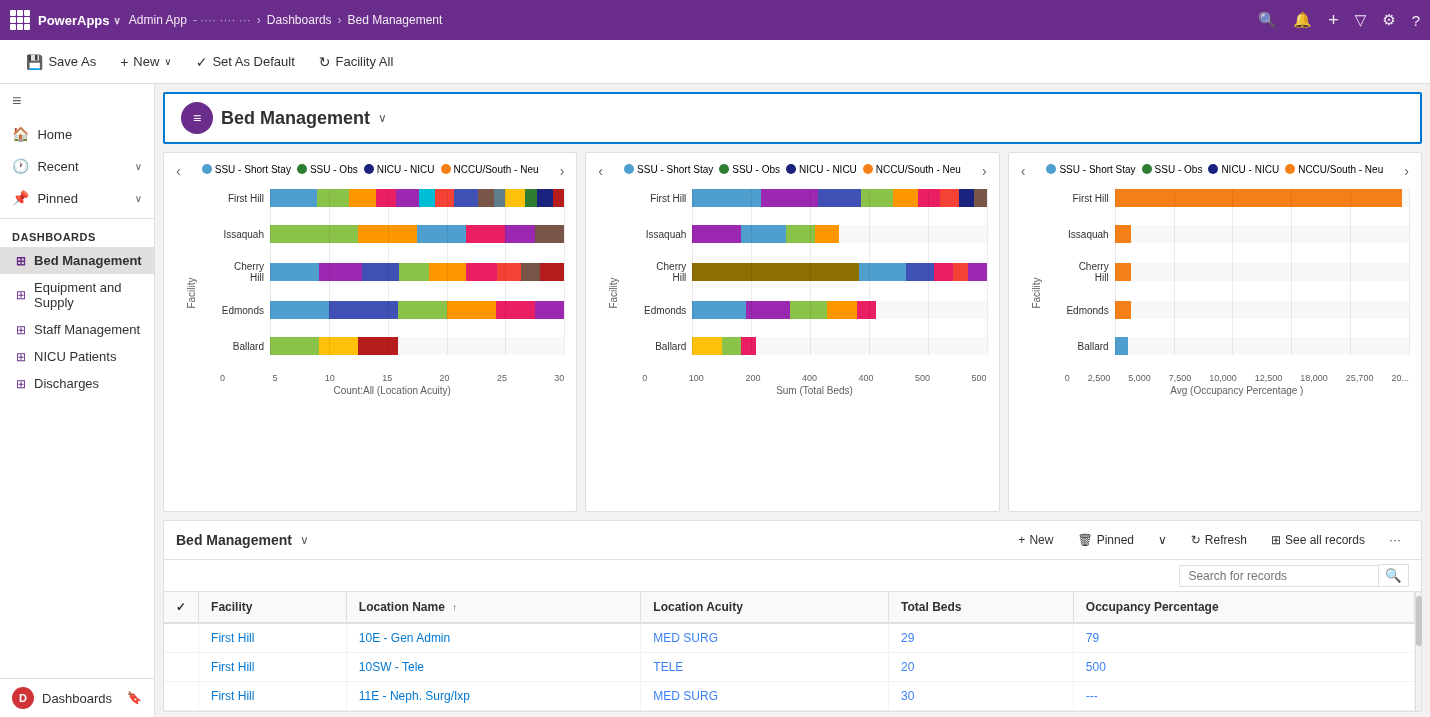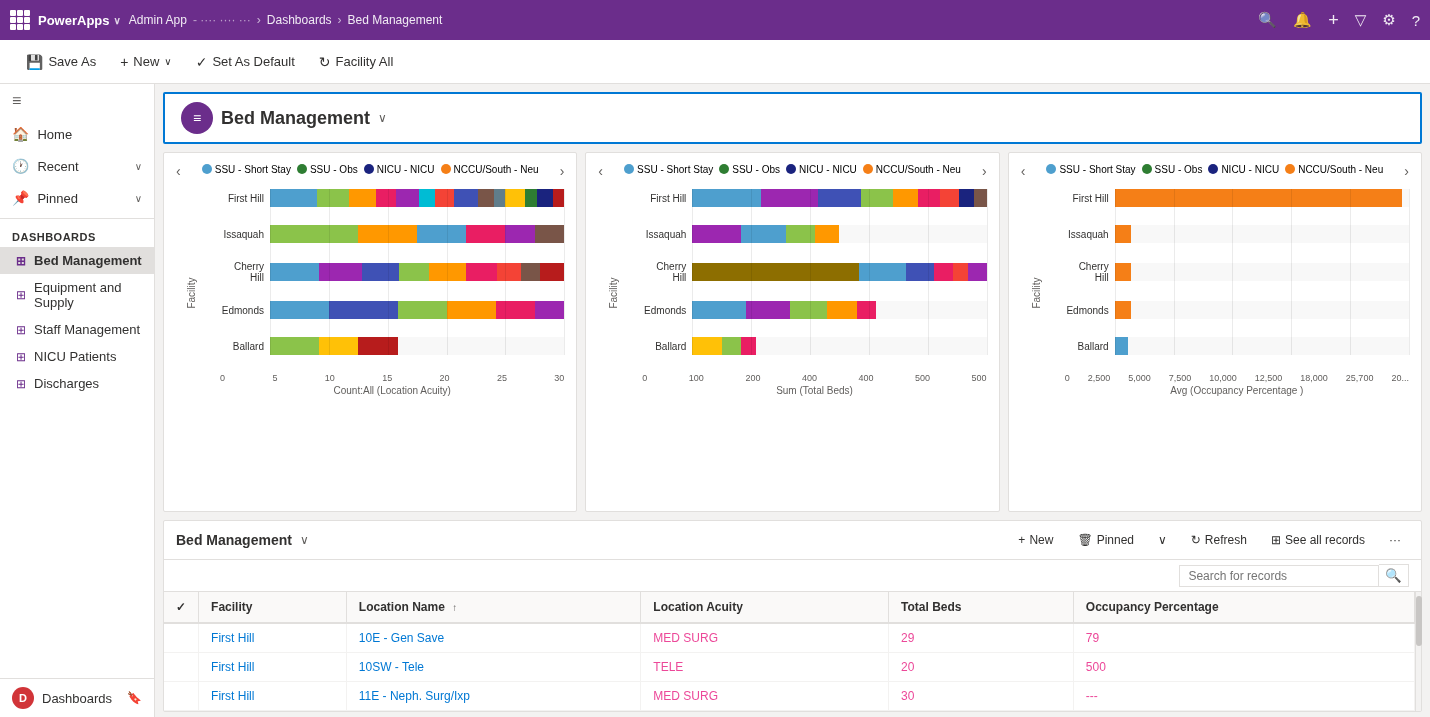--- a/index.html
+++ b/index.html
@@ -142,21 +142,21 @@
     .search-icon-btn { padding: 3px 6px; border: 1px solid #e1dfdd; border-left: none; background: white; cursor: pointer; }
 
     .data-table { width: 100%; border-collapse: collapse; }
     .data-table th {
       border-bottom: 2px solid #e1dfdd; border-right: 1px solid #e1dfdd;
       padding: 8px 12px; text-align: left; font-size: 12px; font-weight: 600;
       color: #323130; background: #faf9f8;
     }
     .data-table td {
       border-bottom: 1px solid #f3f2f1; border-right: 1px solid #f3f2f1;
-      padding: 7px 12px; font-size: 12px; color: #ec4899;
+      padding: 7px 12px; font-size: 12px; color: #3b82f6;
     }
     .data-table td.link { color: #0078d4; cursor: pointer; }
     .check-col { width: 30px; }
     .sort-icon { font-size: 10px; color: #605e5c; margin-left: 4px; }
 
     
     .content-area::-webkit-scrollbar { width: 6px; }
     .content-area::-webkit-scrollbar-thumb { background: #c8c6c4; border-radius: 3px; }
   </style>
 </head>
@@ -627,21 +627,21 @@
                 </th>
                 <th>
                   <span>Occupancy Percentage</span>
                 </th>
               </tr>
             </thead>
             <tbody>
               <tr>
                 <td></td>
                 <td class="link">First Hill</td>
-                <td class="link">10E - Gen Save</td>
+                <td class="link">10E - Gen Admin</td>
                 <td>MED SURG</td>
                 <td>29</td>
                 <td>79</td>
               </tr>
               <tr>
                 <td></td>
                 <td class="link">First Hill</td>
                 <td class="link">10SW - Tele</td>
                 <td>TELE</td>
                 <td>20</td>

